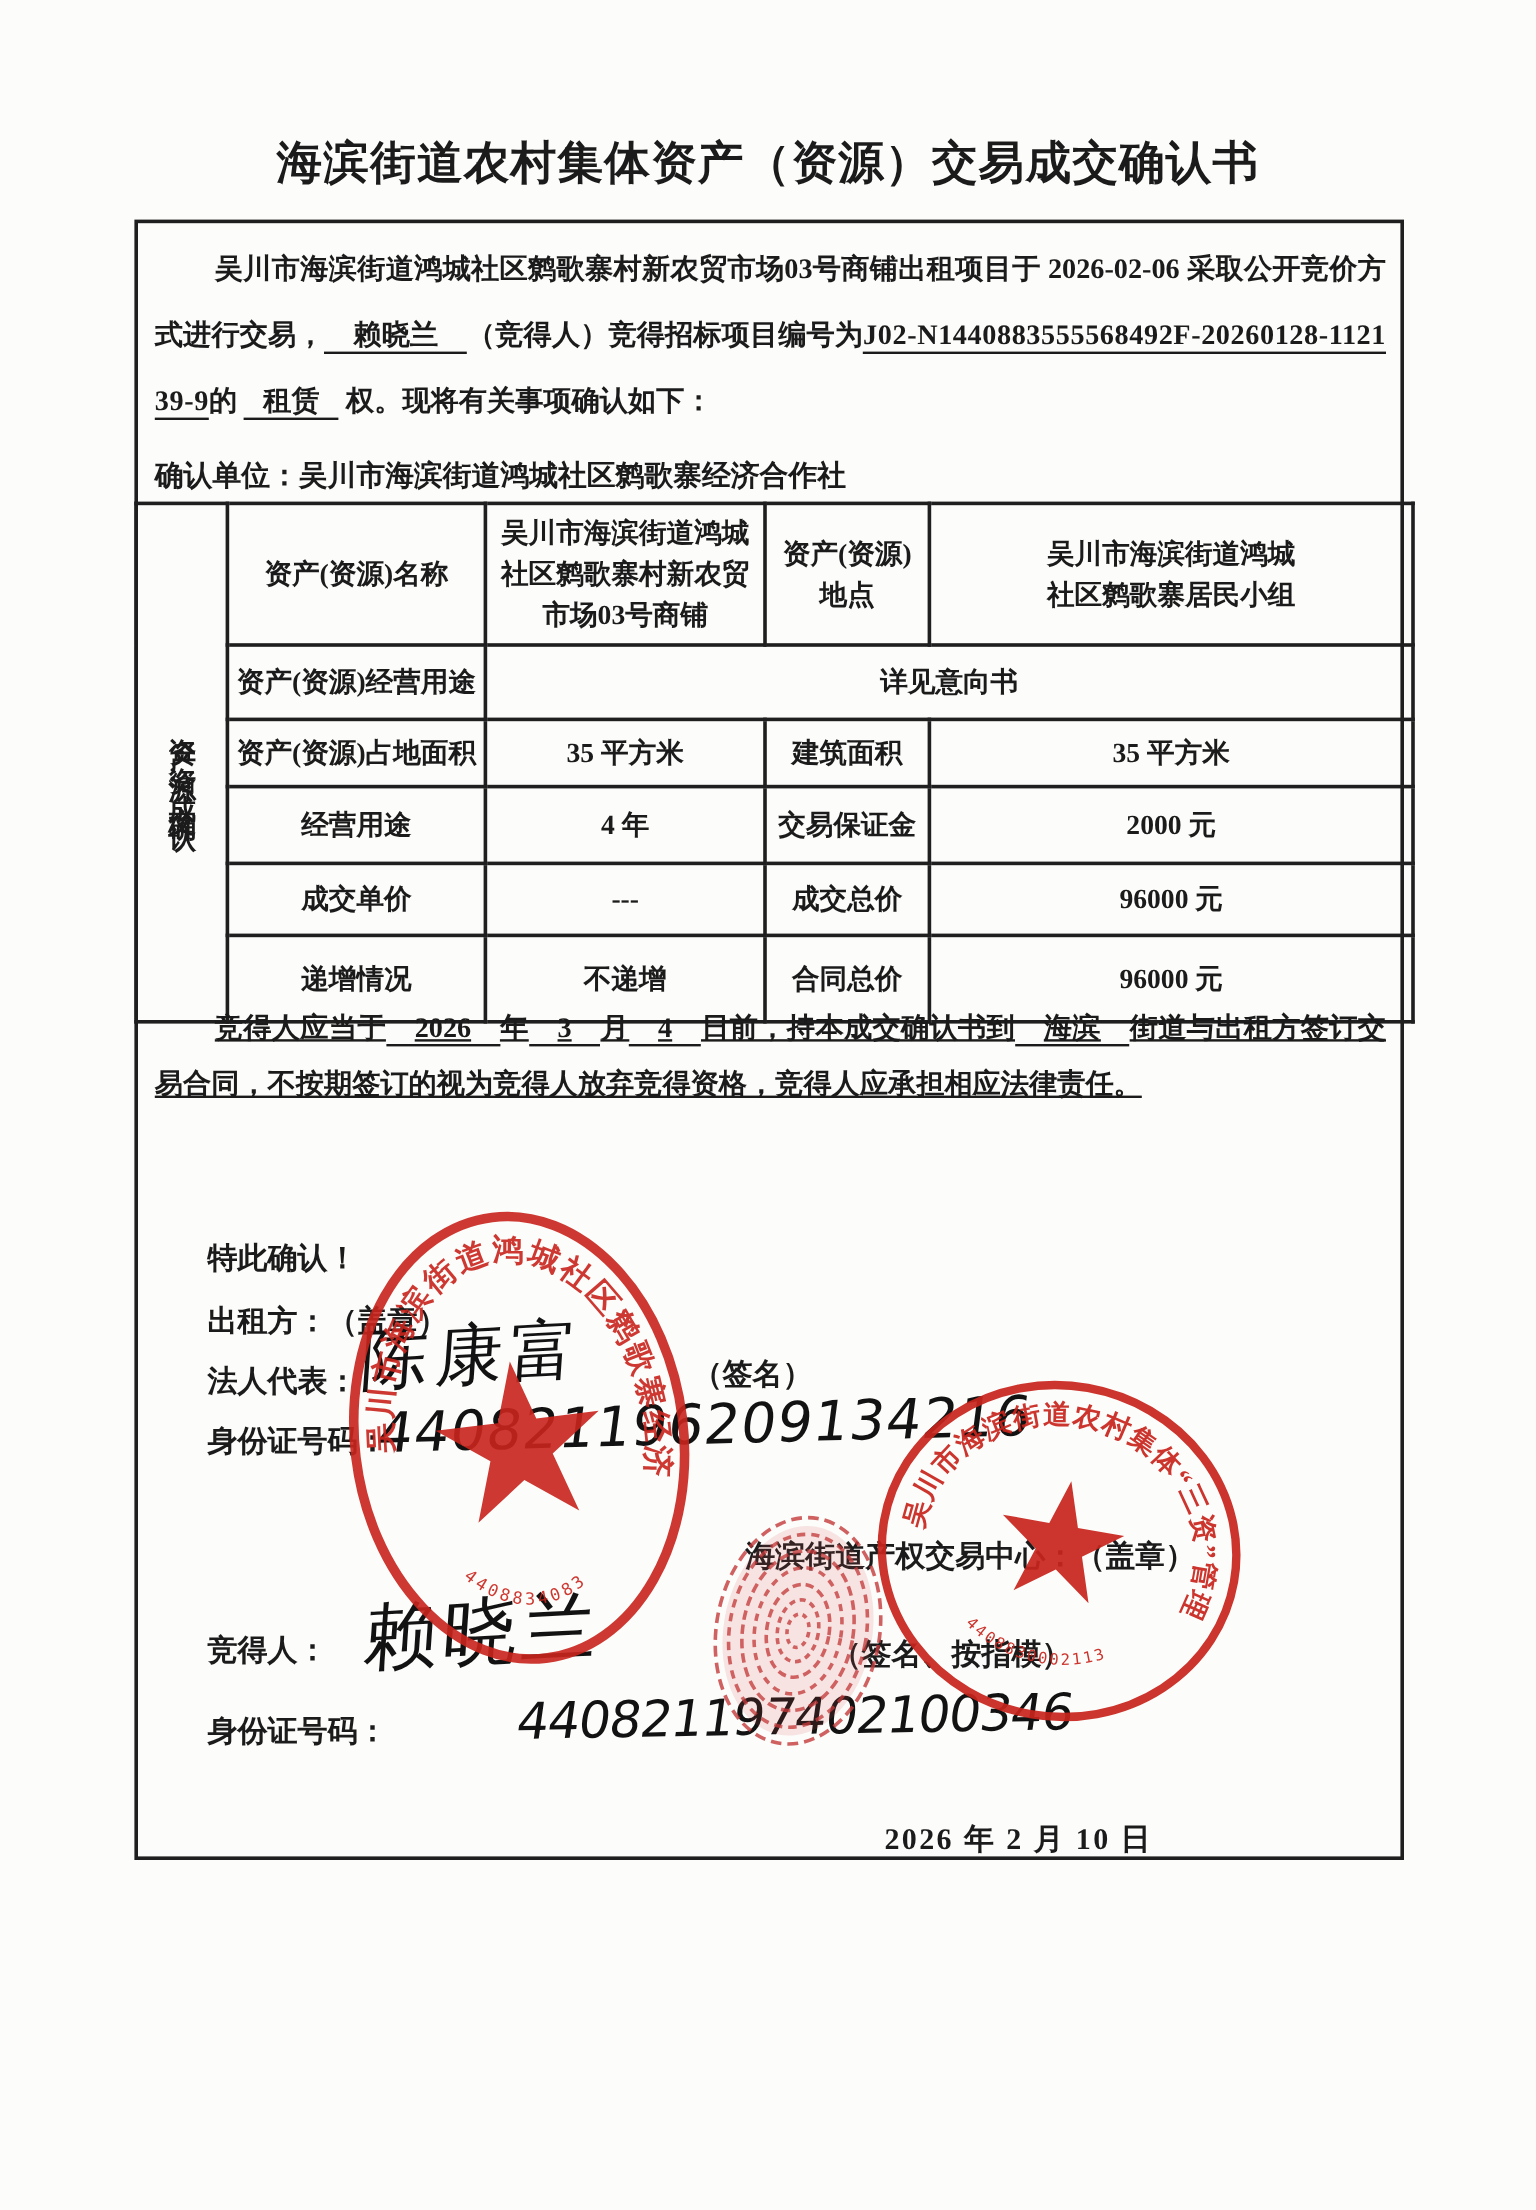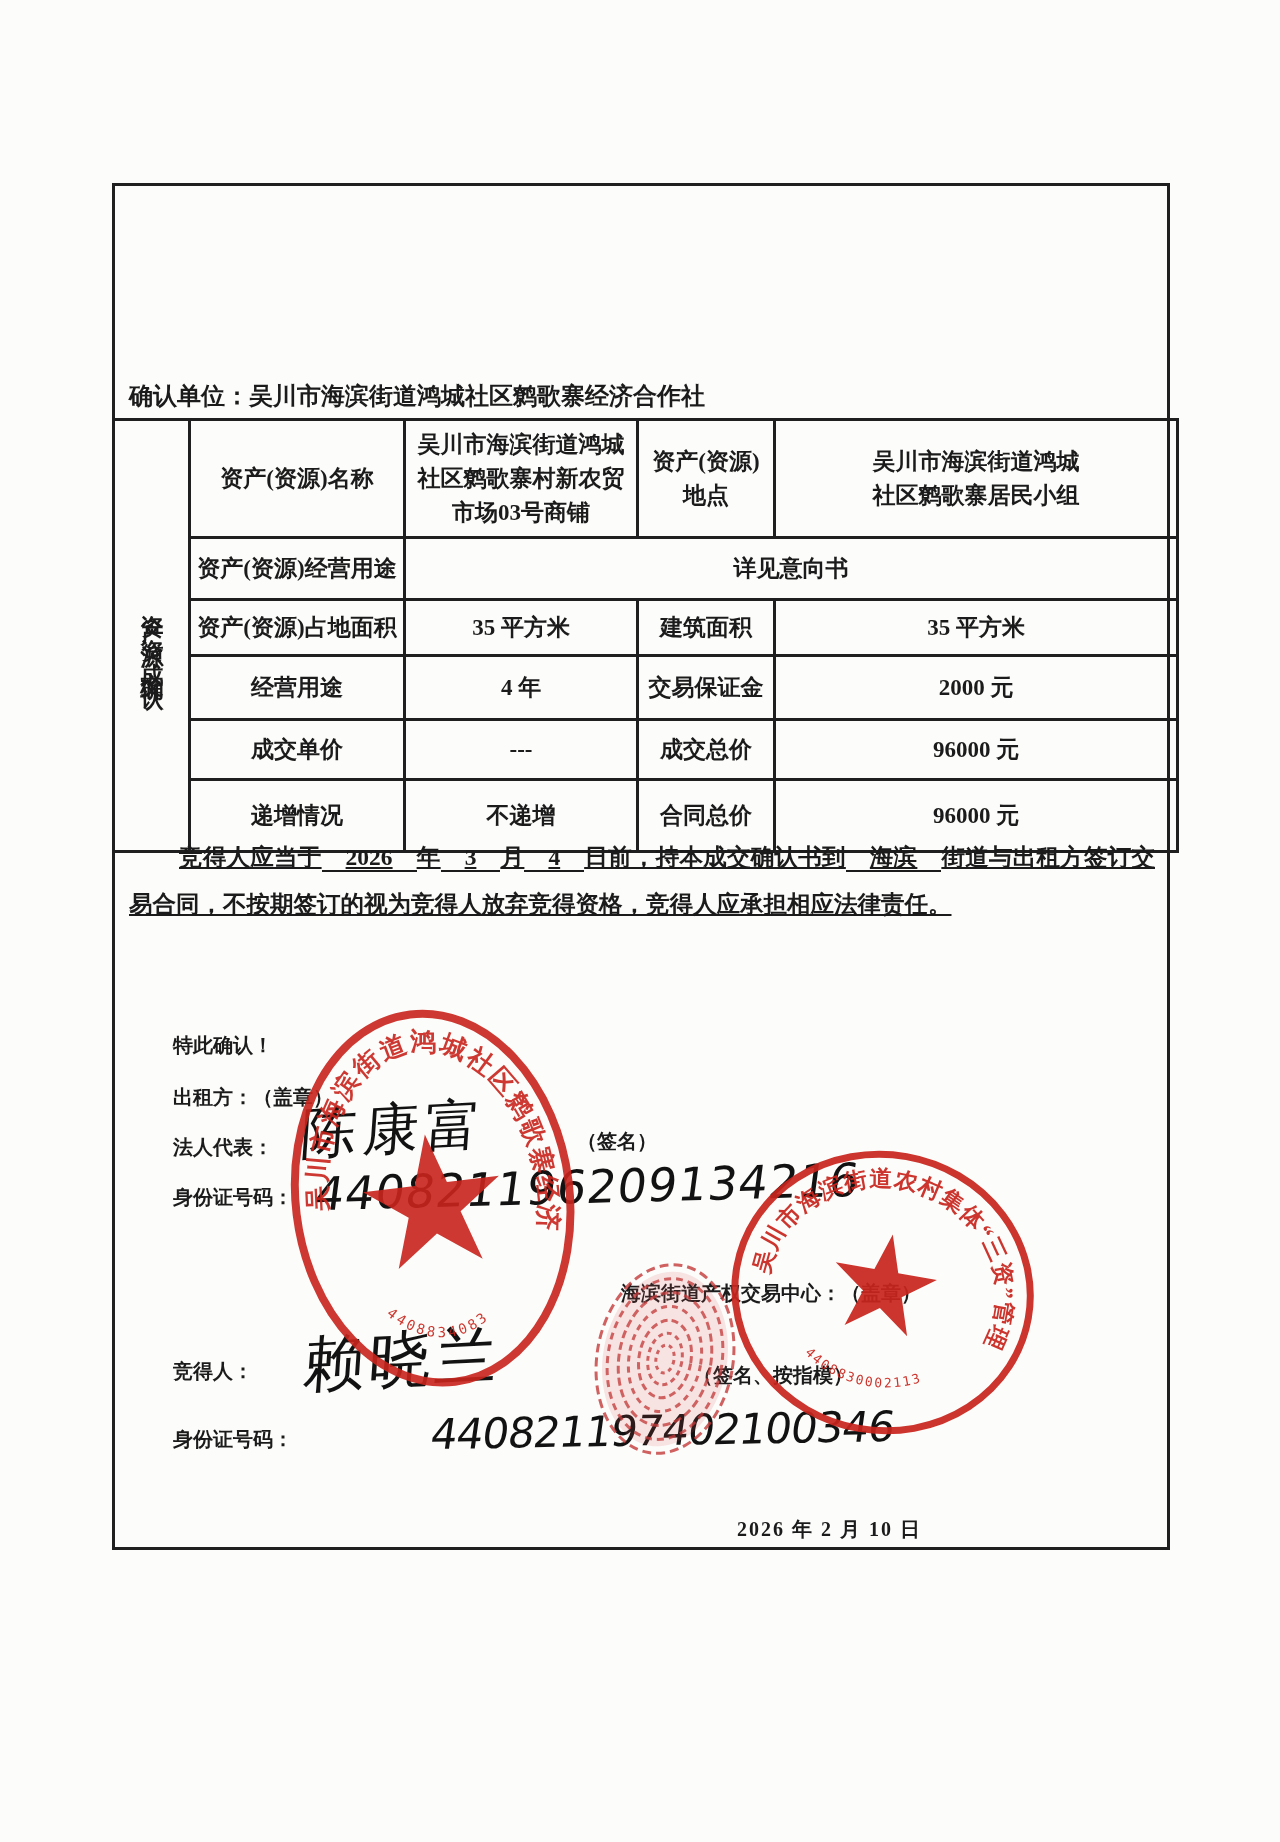--- a/index.html
+++ b/index.html
@@ -46,21 +46,21 @@
     writing-mode:vertical-rl;text-orientation:mixed;padding:10px 0;
   }
   .cellblock{display:inline-block;}
   .w215{width:212px;}
   .w230{width:226px;}
   .terms{
     position:absolute;left:14px;top:648px;width:1026px;
     font-size:23.5px;line-height:47px;text-align:justify;font-weight:600;word-break:break-all;text-decoration:underline;
   }
   .terms p{margin:0;text-indent:50px;}
-  .sig{position:absolute;font-size:20px;font-weight:700;white-space:nowrap;}
+  .sig{position:absolute;font-size:25px;font-weight:700;white-space:nowrap;}
   .hw{
     position:absolute;font-family:"DejaVu Sans",sans-serif;font-weight:400;
     color:#121212;white-space:nowrap;transform:rotate(-3deg) skewX(-7deg);
   }
   .hw-name1{left:186px;top:906px;font-size:56px;letter-spacing:6px;}
   .hw-id1{left:200px;top:974px;font-size:46px;letter-spacing:1px;transform:rotate(-1.5deg) skewX(-9deg);}
   .hw-name2{left:188px;top:1132px;font-size:62px;letter-spacing:4px;}
   .hw-id2{left:316px;top:1220px;font-size:42px;letter-spacing:-1px;transform:rotate(-1deg) skewX(-9deg);}
   .date-line{left:622px;top:1282px;letter-spacing:2px;margin-top:48px;}
   .note{
@@ -71,23 +71,25 @@
   .seal-center{left:612px;top:962px;transform:rotate(10deg);opacity:.92;}
   .fingerprint{left:455px;top:1068px;transform:rotate(10deg);opacity:.8;}
   .seal-ring-text{fill:var(--seal-red);font-weight:700;font-family:"Liberation Serif",serif;}
   .seal-num{fill:var(--seal-red);font-family:"DejaVu Sans Mono",monospace;}
 </style>
 </head>
 <body>
 
 <div class="page">
 
+  <div class="title">海滨街道农村集体资产（资源）交易成交确认书</div>
 
   <div class="box">
 
+    <div class="intro"><span>吴川市海滨街道鸿城社区鹩歌寨村新农贸市场03号商铺出租项目于 2026-02-06 采取公开竞价方式进行交易，</span><span class="ul pad">赖晓兰</span><span>（竞得人）竞得招标项目编号为</span><span class="ul code">J02-N1440883555568492F-20260128-112139-9</span><span>的</span>&nbsp;<span class="ul pad-sm">租赁</span>&nbsp;<span>权。现将有关事项确认如下：</span></div>
 
     <div class="confirm-line">
       <span>确认单位：</span><span class="val">吴川市海滨街道鸿城社区鹩歌寨经济合作社</span>
     </div>
 
     <table class="assets">
       <colgroup>
         <col style="width:76px">
           <col style="width:215px">
           <col style="width:233px">

